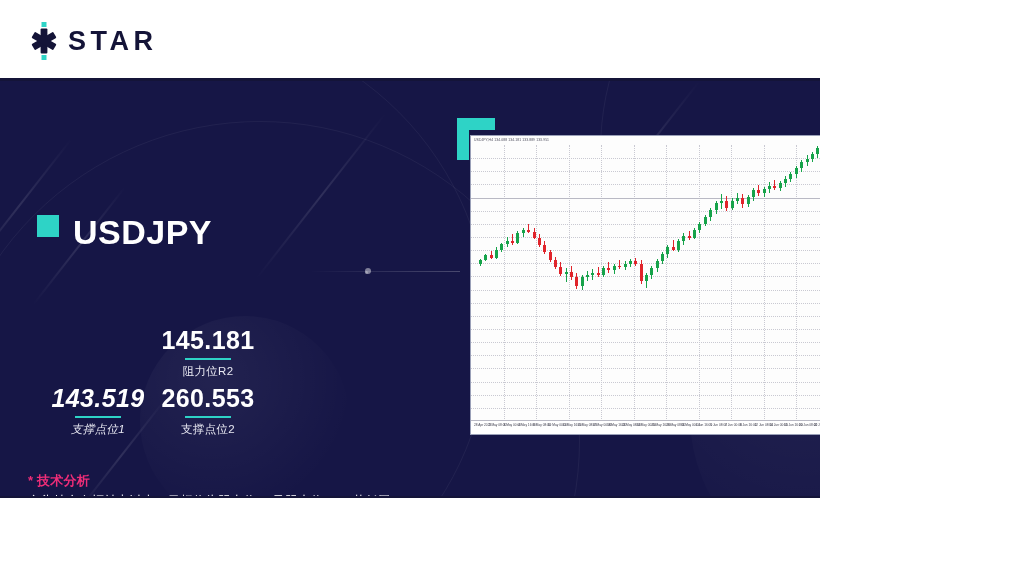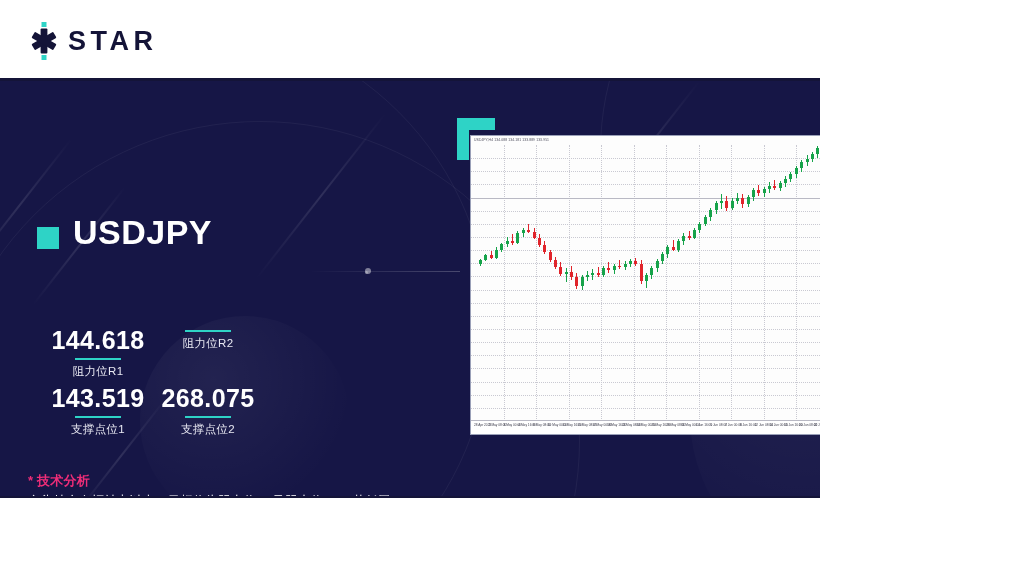--- a/index.html
+++ b/index.html
@@ -26,33 +26,33 @@
     background:#161646; overflow:hidden;
   }
   .panel-bg { position:absolute; inset:0; overflow:hidden; }
   .streak { position:absolute; background:linear-gradient(180deg, rgba(255,255,255,.00), rgba(255,255,255,.11), rgba(255,255,255,.00)); transform-origin:center; }
   .glow-circle { position:absolute; border-radius:50%; background:radial-gradient(circle at 35% 30%, rgba(255,255,255,.055), rgba(255,255,255,0) 70%); }
   .arc { position:absolute; border-radius:50%; border:1px solid rgba(255,255,255,.05); }
   .dot { position:absolute; border-radius:50%; background:rgba(255,255,255,.45); }
   .hairline { position:absolute; height:1px; background:linear-gradient(90deg, rgba(255,255,255,0), rgba(255,255,255,.22)); }
 
   
-  .pair-row { position:absolute; left:37px; top:134px; display:flex; align-items:flex-end; }
+  .pair-row { position:absolute; left:37px; top:134px; display:flex; align-items:flex-start; }
   .pair-square { width:22px; height:22px; background:#2ed3c6; margin-right:14px; }
   .pair-name { color:#fff; font-size:34px; font-weight:bold; letter-spacing:.5px; line-height:1; }
 
   .lvl { position:absolute; text-align:center; }
   .lvl .val { color:#fff; font-size:25px; font-weight:bold; letter-spacing:.4px; line-height:1.1; }
   .lvl .bar { width:46px; height:2px; background:#2ed3c6; margin:3px auto 4px auto; }
   .lvl .cap { color:#e8e8f2; font-size:11.5px; letter-spacing:.3px; }
 
   .lvl-pivot { left:38px; top:192px; width:120px; }
   .lvl-r1    { left:38px; top:246px; width:120px; }
   .lvl-r2    { left:148px; top:246px; width:120px; }
-  .lvl-s1    { left:38px; top:304px; width:120px; }
+  .lvl-s1    { left:38px; top:304px; width:120px;font-style:italic; }
   .lvl-s2    { left:148px; top:304px; width:120px; }
 
   .ta-title { position:absolute; left:28px; top:391px; color:#ef2d78; font-size:13px; font-weight:bold; letter-spacing:.2px; }
   .ta-body { position:absolute; left:28px; top:410px; width:372px; color:#ffffff; font-size:12.6px; line-height:1.62; letter-spacing:.1px; }
 
   
   .bracket { position:absolute; }
   .bracket i { position:absolute; background:#2ed3c6; display:block; }
   .bk-tl { left:457px; top:118px; width:38px; height:42px; }
   .bk-tl i.h { left:0; top:0; width:38px; height:12px; }
@@ -131,36 +131,32 @@
       <div class="dot" style="left:365px; top:190px; width:3px; height:3px; background:rgba(255,255,255,.3);"></div>
       <div class="dot" style="left:655px; top:100px; width:7px; height:7px; background:rgba(255,255,255,.35);"></div>
 
     </div>
 
     <div class="pair-row">
       <span class="pair-square"></span>
       <span class="pair-name">USDJPY</span>
     </div>
 
-    <div class="lvl lvl-r1">
-      <div class="val">144.618</div>
-      <div class="bar"></div>
-      <div class="cap">阻力位R1</div>
-    </div>
     <div class="lvl lvl-r2">
+      <div class="val">145.181</div>
       <div class="bar"></div>
       <div class="cap">阻力位R2</div>
     </div>
     <div class="lvl lvl-s1">
       <div class="val">143.519</div>
       <div class="bar"></div>
       <div class="cap">支撑点位1</div>
     </div>
     <div class="lvl lvl-s2">
-      <div class="val">268.075</div>
+      <div class="val">260.553</div>
       <div class="bar"></div>
       <div class="cap">支撑点位2</div>
     </div>
 
     <div class="ta-title">* 技术分析</div>
     <div class="ta-body">多头持仓在枢轴点以上，目标位为阻力位R1及阻力位R2。若低于枢轴点，则可能下跌至支撑点位1，然后进一步下跌至支撑点位2作为目标位。</div>
 
     <div class="bracket bk-tl" style="top:37px;">
       <i class="h"></i>
         <i class="v"></i>

